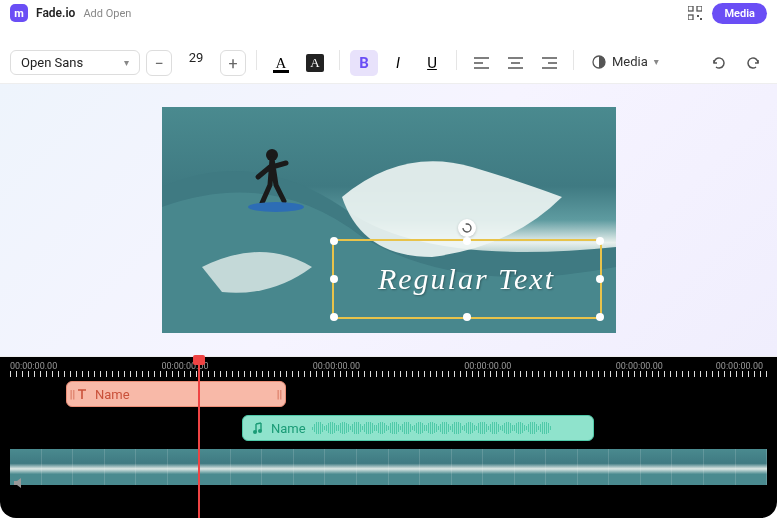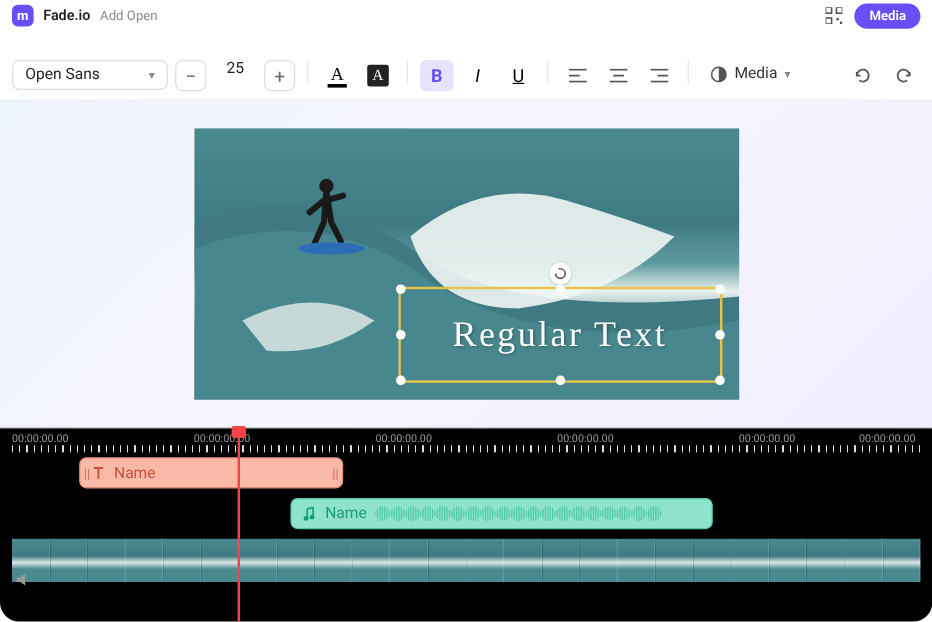--- a/index.html
+++ b/index.html
@@ -26,21 +26,21 @@
 .active .bold-letter { color:#6a4ef5; font-weight:700; }
 .bold-letter { font-weight:700; }
 .italic-letter { font-style:italic; }
 .underline-letter { text-decoration:underline; }
 .sep { width:1px; height:20px; background:#e5e5e5; margin:0 4px; }
 .align-icon svg, .fade-icon svg, .rotate-icon svg, .redo-icon svg { display:block; }
 .fade-select { display:flex; align-items:center; gap:6px; padding:4px 8px; font-size:13px; color:#333; cursor:pointer; }
 
 
 .canvas-area { height:272px; background:linear-gradient(135deg,#eef4fc 0%,#f6f4ff 50%,#f0eefd 100%); display:flex; align-items:center; justify-content:center; position:relative; }
-.video-frame { width:454px; height:226px; background:linear-gradient(180deg,#4a8a8f 0%,#3f7a82 35%,#5e9ba0 50%,#e8f0ed 60%,#4a8a8f 75%,#3f7a82 100%); position:relative; overflow:hidden; }
+.video-frame { width:454px; height:226px; background:linear-gradient(180deg,#4a8a8f 0%,#3f7a82 35%,#5e9ba0 50%,#e8f0ed 60%,#4a8a8f 75%,#3f7a82 100%); position:relative; overflow:hidden;font-style:italic; }
 .wave-layer { position:absolute; inset:0; }
 .surfer { position:absolute; left:90px; top:48px; width:24px; height:64px; }
 .rotate-handle { position:absolute; top:-22px; left:50%; transform:translateX(-50%); width:18px; height:18px; background:#fff; border-radius:50%; display:flex; align-items:center; justify-content:center; box-shadow:0 1px 3px rgba(0,0,0,0.2); }
 .rotate-handle svg { display:block; }
 .text-box { position:absolute; right:14px; bottom:14px; width:270px; height:80px; border:2px solid #e8c34a; display:flex; align-items:center; justify-content:center; }
 .text-content { font-family:"Brush Script MT","Comic Sans MS",cursive; color:#fff; font-size:30px; letter-spacing:2px; text-shadow:1px 1px 2px rgba(0,0,0,0.3); }
 .handle { position:absolute; width:8px; height:8px; background:#fff; border-radius:50%; }
 .handle.tl { top:-4px; left:-4px; } .handle.tr { top:-4px; right:-4px; }
 .handle.bl { bottom:-4px; left:-4px; } .handle.br { bottom:-4px; right:-4px; }
 .handle.ml { top:50%; left:-4px; transform:translateY(-50%); }
@@ -91,21 +91,21 @@
     <button class="export-btn">Media</button>
   </div>
 </div>
 
 <div class="toolbar">
   <div class="font-select">
     <span>Open Sans</span>
     <span class="chev">▾</span>
   </div>
   <div class="sz-btn">−</div>
-  <div class="sz-val">25</div>
+  <div class="sz-val">29</div>
   <div class="sz-btn">+</div>
   <div class="sep"></div>
   <div class="tool-icon">A<div class="text-color-bar"></div></div>
   <div class="tool-icon">
       <div class="bg-color-tile">A</div>
     </div>
   <div class="sep"></div>
   <div class="tool-icon active">
       <span class="bold-letter">B</span>
     </div>

